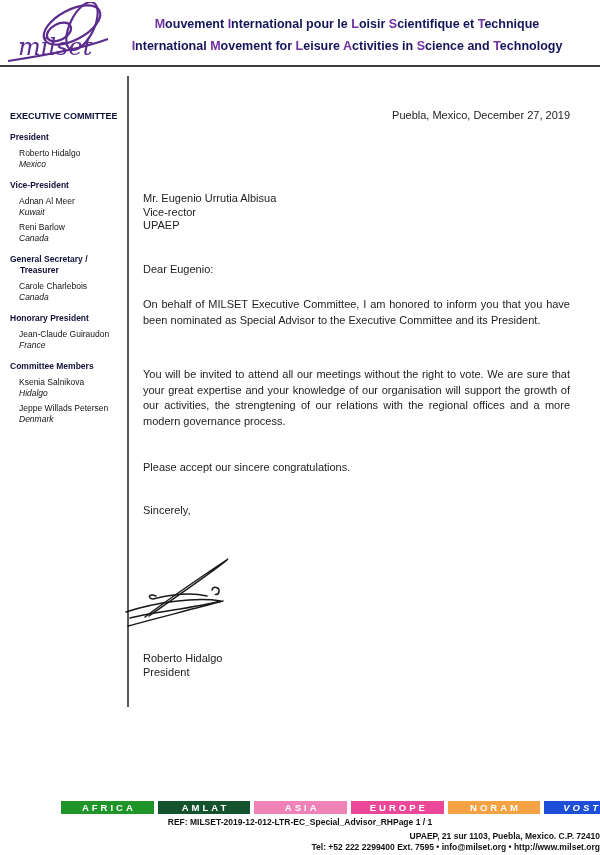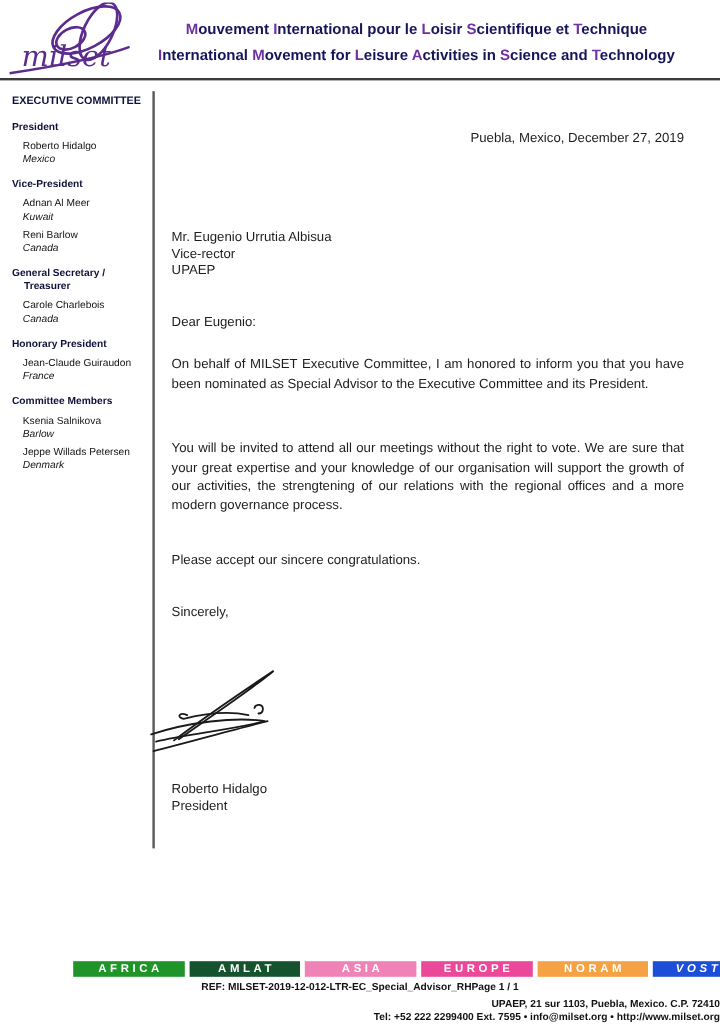--- a/index.html
+++ b/index.html
@@ -11,21 +11,21 @@
   .logo-svg { position:absolute; left:6px; top:2px; }
   .header-titles {
     position:absolute; left:116px; top:13px; width:462px; text-align:center;
     font-weight:bold; font-size:12.5px; line-height:22px; color:#17155a;
   }
   .header-line .accent { color:#7030a0; }
   .header-rule { position:absolute; left:0; top:65px; width:600px; height:2px; background:#3c3c3c; }
 
   
   .sidebar { position:absolute; left:10px; top:79px; width:112px; color:#131313; }
-  .sb-title { font-size:9px; font-weight:bold; color:#10103a; }
+  .sb-title { font-size:9px; font-weight:bold; color:#10103a;margin-top:32px; }
   .sb-role  { font-size:8.5px; font-weight:bold; margin-top:11px; line-height:11px;
               color:#10103a; padding-left:10px; text-indent:-10px; }
   .sb-member { margin-top:5px; padding-left:9px; }
   .sb-name { font-size:8.5px; line-height:10.5px; }
   .sb-country { font-size:8.5px; font-style:italic; line-height:10.5px; }
   .divider { position:absolute; left:127px; top:76px; width:2px; height:631px; background:#595959; }
 
   
   .date-line { position:absolute; left:143px; top:109px; width:427px; text-align:right; font-size:11px; }
   .recipient { position:absolute; left:143px; top:192px; font-size:11px; line-height:13.5px; }
@@ -94,21 +94,21 @@
           <div class="sb-country">Canada</div>
         </div>
         <div class="sb-role">Honorary President</div>
         <div class="sb-member">
           <div class="sb-name">Jean-Claude Guiraudon</div>
           <div class="sb-country">France</div>
         </div>
         <div class="sb-role">Committee Members</div>
         <div class="sb-member">
           <div class="sb-name">Ksenia Salnikova</div>
-          <div class="sb-country">Barlow</div>
+          <div class="sb-country">Hidalgo</div>
         </div>
         <div class="sb-member">
           <div class="sb-name">Jeppe Willads Petersen</div>
           <div class="sb-country">Denmark</div>
         </div>
       </div>
   </div>
 
   <div class="divider"></div>
 

